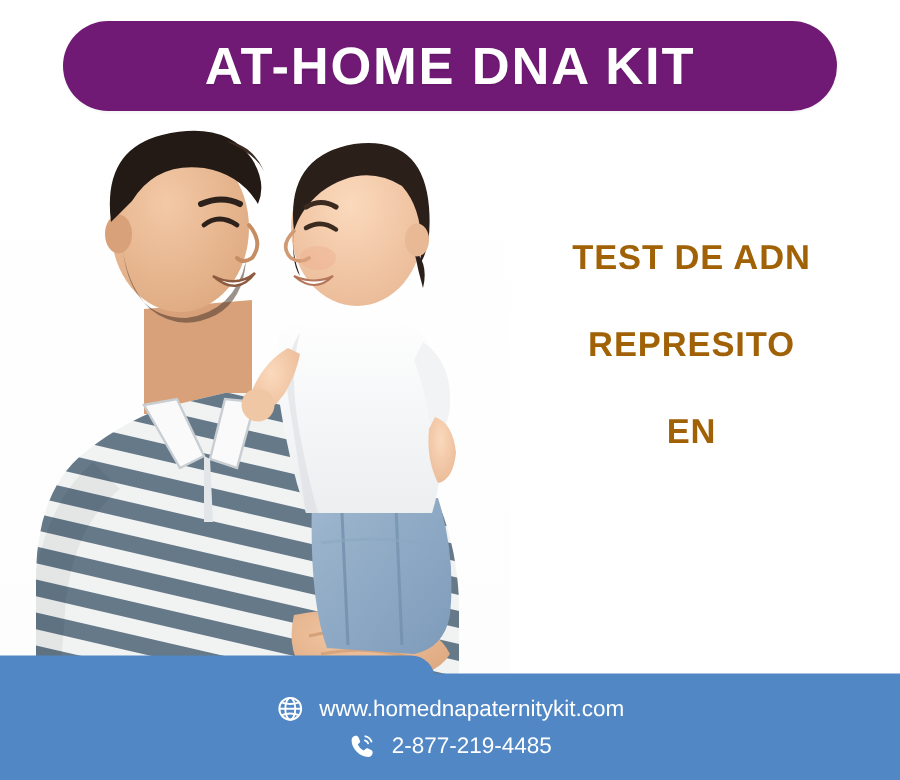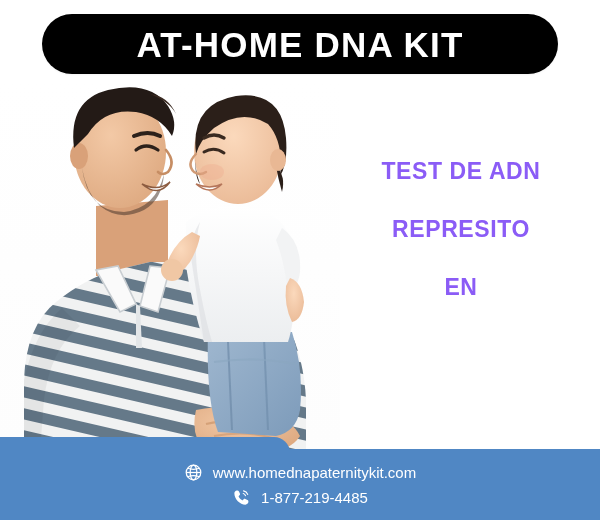--- a/index.html
+++ b/index.html
@@ -18,21 +18,21 @@
     overflow: hidden;
   }
 
   
   .header-pill {
     position: absolute;
     left: 42px;
     top: 14px;
     width: 516px;
     height: 60px;
-    background: #000000;
+    background: #701a75;
     border-radius: 30px;
     display: flex;
     align-items: center;
     justify-content: center;
     box-shadow: 0 1px 2px rgba(0,0,0,0.05);
   }
   .header-title {
     color: #ffffff;
     font-size: 35px;
     font-weight: bold;
@@ -55,21 +55,21 @@
 
   
   .headline {
     position: absolute;
     left: 330px;
     top: 160px;
     width: 262px;
     text-align: center;
   }
   .headline-line {
-    color: #8b5cf6;
+    color: #a16207;
     font-size: 23px;
     font-weight: bold;
     letter-spacing: 0.6px;
     line-height: 1;
     margin: 0 0 35px 0;
     white-space: nowrap;
   }
   .headline-line:last-child { margin-bottom: 0; }
 
   
@@ -276,20 +276,20 @@
 
     <div class="footer-row">
       <div class="contact-item">
         <span class="icon">
           <svg width="19" height="19" viewBox="0 0 24 24">
             <path d="M6.2 3.2 C7.4 3 8.3 3.4 8.8 4.5 L10 7.1 C10.4 8 10.2 8.7 9.5 9.3 L8.6 10 C8.3 10.3 8.3 10.6 8.5 11 C9.4 12.9 10.9 14.4 12.9 15.4 C13.3 15.6 13.6 15.5 13.9 15.2 L14.7 14.3 C15.3 13.6 16 13.5 16.9 13.9 L19.5 15.2 C20.5 15.7 20.9 16.6 20.7 17.8 C20.4 19.7 18.9 21 17 21 C10 21 3 14 3 6.9 C3 5 4.3 3.5 6.2 3.2 Z" fill="#ffffff"></path>
             <path d="M14.6 3.6 Q18.4 4.4 19.8 8.1" stroke="#ffffff" stroke-width="1.5" fill="none" stroke-linecap="round"></path>
             <path d="M14.2 7.0 Q16.3 7.6 17.0 9.6" stroke="#ffffff" stroke-width="1.5" fill="none" stroke-linecap="round"></path>
           </svg>
         </span>
-        <span class="contact-text">1-877-219-4485</span>
+        <span class="contact-text">2-877-219-4485</span>
       </div>
 
     </div>
 
   </div>
 
 </div>
 
 </body></html>

